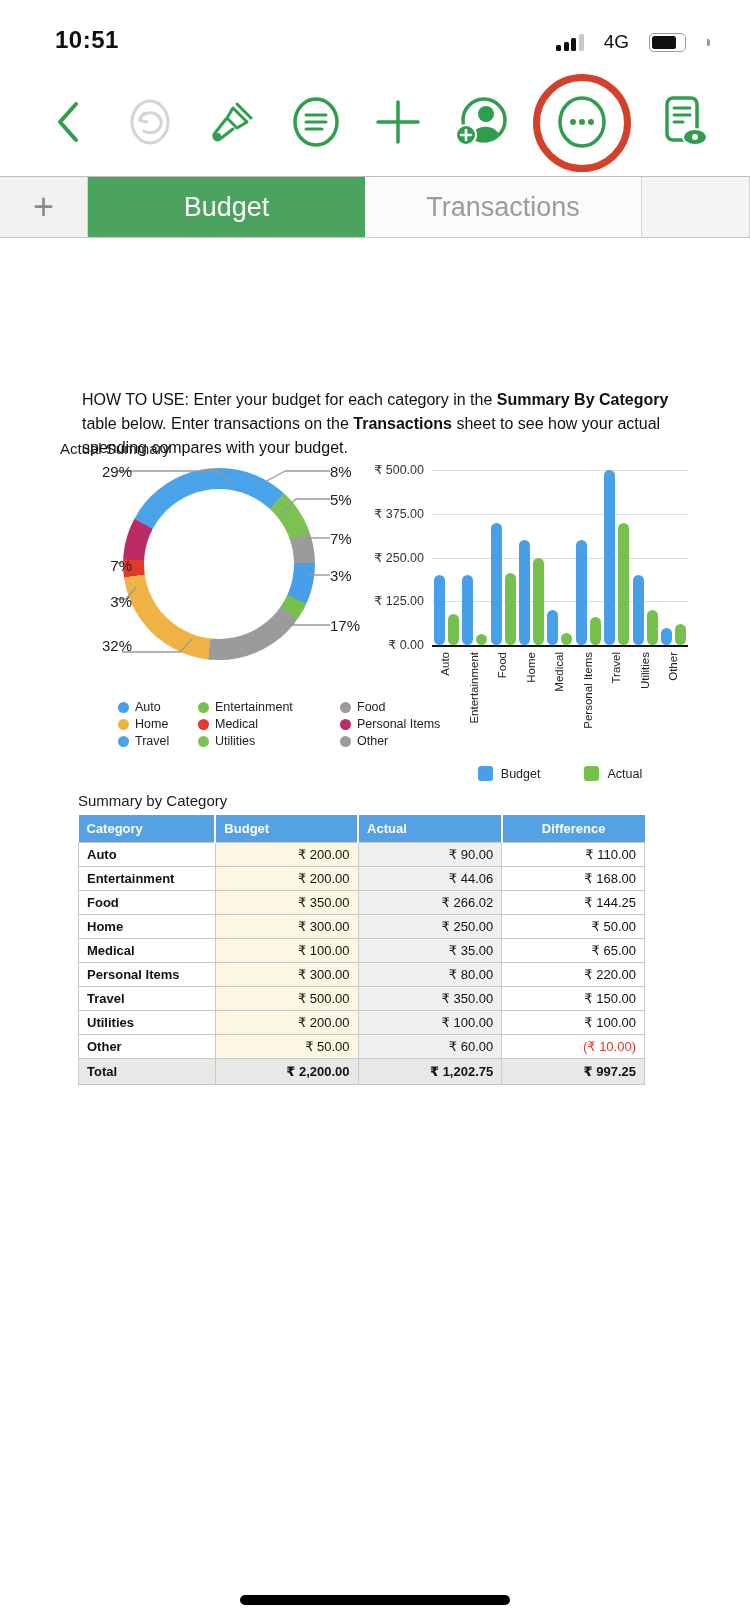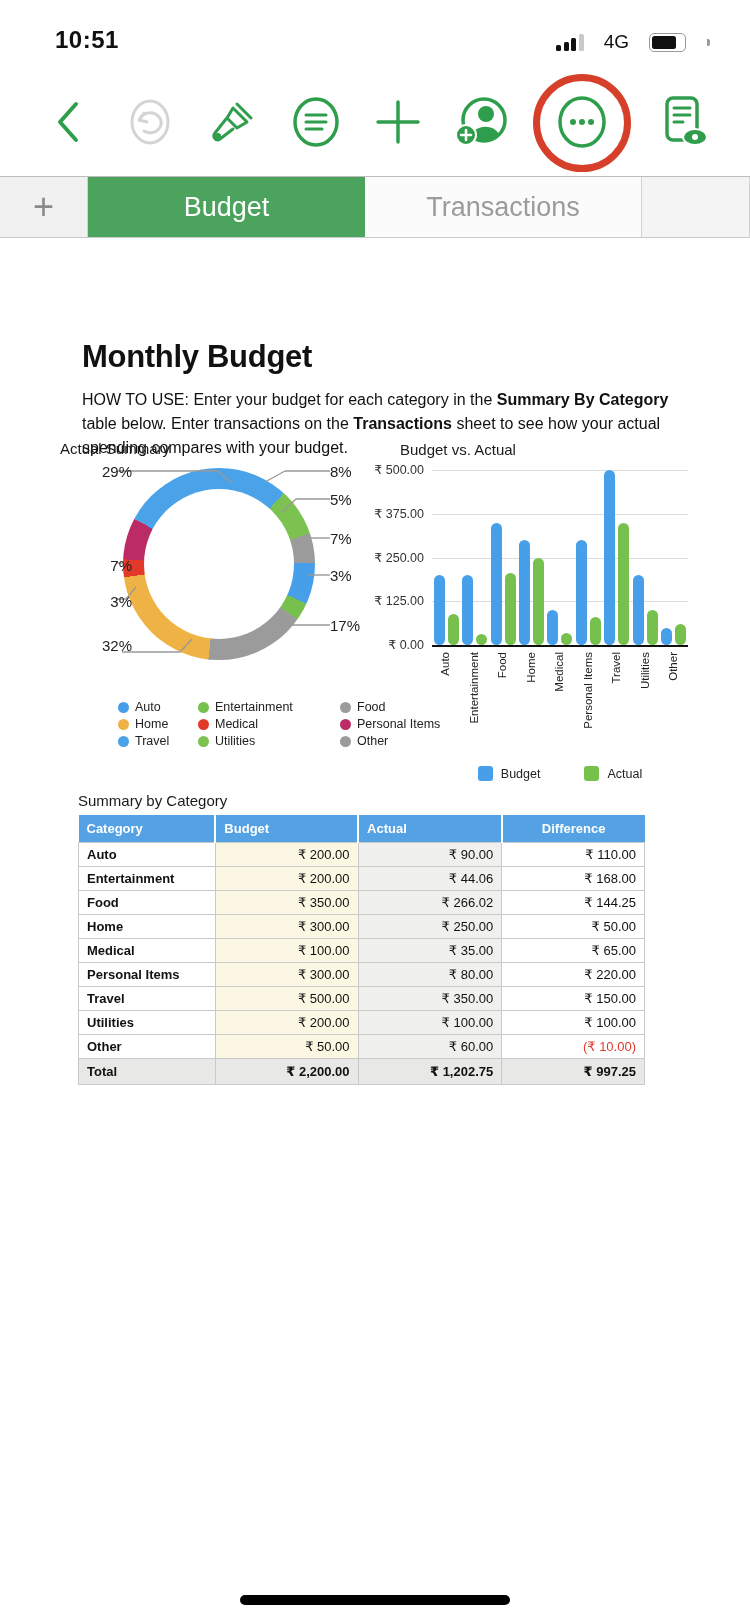--- a/index.html
+++ b/index.html
@@ -192,21 +192,20 @@
     </button>
   </div>
 
   <div class="tabbar">
     <div class="tab tab-add">+</div>
     <div class="tab tab-active" style="background: rgb(75, 163, 93);">Budget</div>
     <div class="tab tab-idle">Transactions</div>
     <div class="tab tab-rest"></div>
   </div>
 
-  <h1 class="doc-title">Monthly Budget</h1>
   <p class="howto"><span>HOW TO USE: Enter your budget for each category in the </span><span class="b">Summary By Category</span><span> table below. Enter transactions on the </span><span class="b">Transactions</span><span> sheet to see how your actual spending compares with your budget.</span></p>
 
   <div class="chart-title pie-title">Actual Summary</div>
   <div class="donut">
     <div class="donut" style="position: absolute; inset: 0px; background: conic-gradient(from -62deg, rgb(74, 162, 233) 0deg, rgb(74, 162, 233) 104.4deg, rgb(124, 194, 80) 104.4deg, rgb(124, 194, 80) 133.2deg, rgb(155, 155, 155) 133.2deg, rgb(155, 155, 155) 151.2deg, rgb(70, 159, 232) 151.2deg, rgb(70, 159, 232) 176.4deg, rgb(118, 193, 78) 176.4deg, rgb(118, 193, 78) 187.2deg, rgb(155, 155, 155) 187.2deg, rgb(155, 155, 155) 248.4deg, rgb(239, 179, 69) 248.4deg, rgb(239, 179, 69) 324deg, rgb(226, 57, 43) 324deg, rgb(226, 57, 43) 334.8deg, rgb(187, 43, 102) 334.8deg, rgb(187, 43, 102) 360deg);"></div>
     <div class="donut-hole"></div>
   </div>
   <svg class="pie-lines" width="330" height="250" viewBox="0 0 330 250">
     <g fill="none" stroke="#999" stroke-width="1.4" stroke-linejoin="round">
       <path d="M58 35 H158 L172 47"></path>
@@ -263,21 +262,20 @@
       <div class="pl-item">
         <span class="pl-dot" style="background: rgb(124, 194, 80);"></span>
         <span>Utilities</span>
       </div>
       <div class="pl-item">
         <span class="pl-dot" style="background: rgb(155, 155, 155);"></span>
         <span>Other</span>
       </div>
     </div>
 
-  <div class="chart-title bar-title">Budget vs. Actual</div>
   <div class="bar-yticks" id="bar-yticks">
       <div class="bar-ytick" style="top: 0px;">₹ 500.00</div>
       <div class="bar-ytick" style="top: 43.75px;">₹ 375.00</div>
       <div class="bar-ytick" style="top: 87.5px;">₹ 250.00</div>
       <div class="bar-ytick" style="top: 131.25px;">₹ 125.00</div>
       <div class="bar-ytick" style="top: 175px;">₹ 0.00</div>
     </div>
   <div class="bar-plot">
     <div class="bar-grid" id="bar-grid">
         <div class="bar-gridline" style="top: 0px;"></div>

